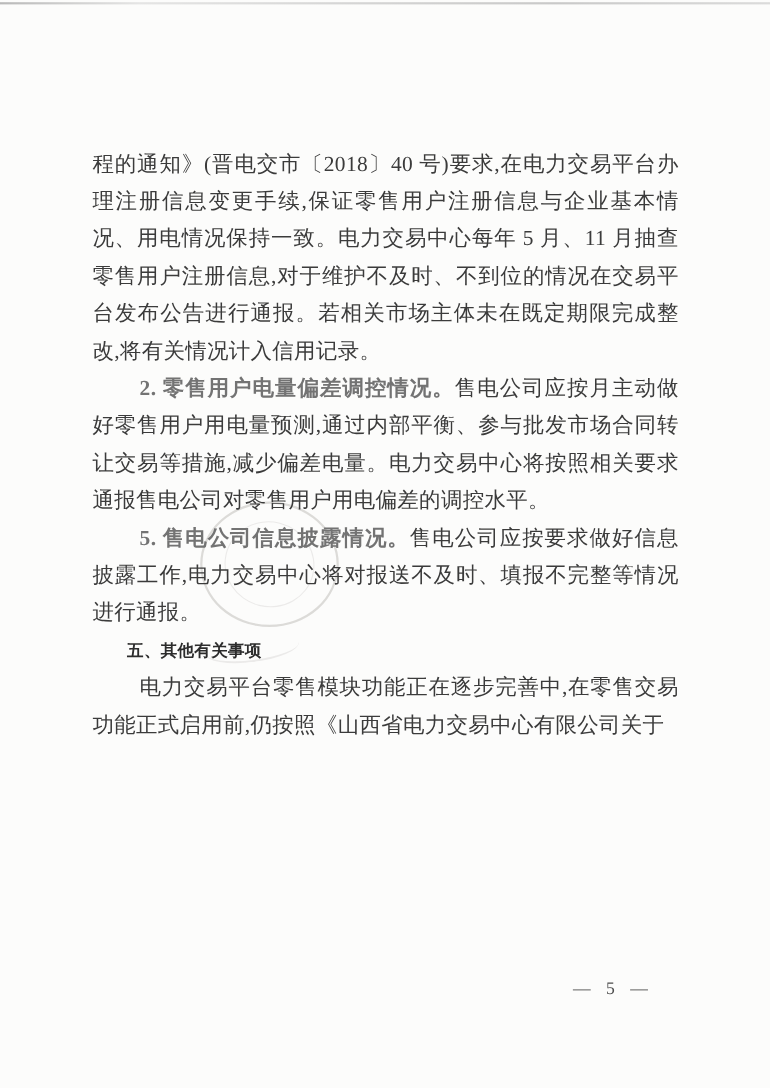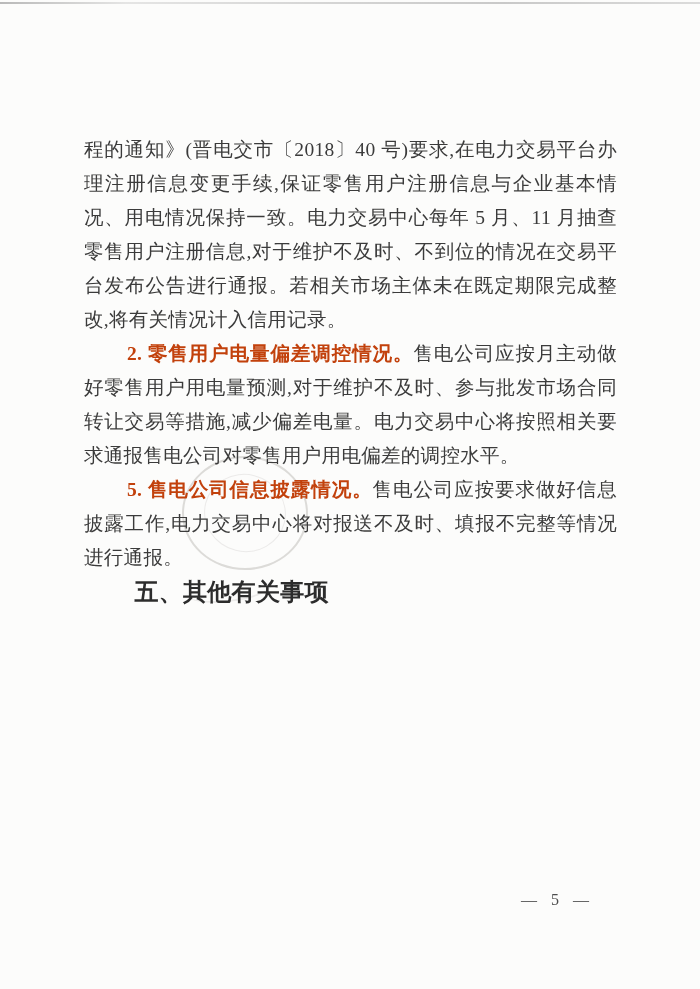--- a/index.html
+++ b/index.html
@@ -67,28 +67,28 @@
     line-height: 34px;
     color: #3b3b3b;
     text-align: justify;
     text-justify: inter-character;
     letter-spacing: 0.3px;
   }
   .content p { margin: 0; }
   p.indent { text-indent: 2.2em; }
   .lead {
     font-weight: bold;
-    color: #c2410c;
+    color: #737373;
   }
   .section-heading {
     font-family: "Liberation Sans", "DejaVu Sans", sans-serif;
     font-weight: 700;
     color: #2c2c2c;
     text-indent: 2.1em;
-    font-size: 24px;
+    font-size: 15px;
     line-height: 34px;
     text-align: left;
   }
   .page-number {
     position: absolute;
     top: 889px;
     right: 106px;
     font-size: 16px;
     line-height: 22px;
     color: #4c4c4c;
@@ -102,25 +102,26 @@
 <div class="page">
 
   <div class="scan-line"></div>
 
   <div class="stamp"></div>
 
   <div class="content">
 
     <p>程的通知》(晋电交市〔2018〕40 号)要求,在电力交易平台办理注册信息变更手续,保证零售用户注册信息与企业基本情况、用电情况保持一致。电力交易中心每年 5 月、11 月抽查零售用户注册信息,对于维护不及时、不到位的情况在交易平台发布公告进行通报。若相关市场主体未在既定期限完成整改,将有关情况计入信用记录。</p>
 
-    <p class="indent"><span class="lead">2. 零售用户电量偏差调控情况。</span><span>售电公司应按月主动做好零售用户用电量预测,对于维护不及时、参与批发市场合同转让交易等措施,减少偏差电量。电力交易中心将按照相关要求通报售电公司对零售用户用电偏差的调控水平。</span></p>
+    <p class="indent"><span class="lead">2. 零售用户电量偏差调控情况。</span><span>售电公司应按月主动做好零售用户用电量预测,通过内部平衡、参与批发市场合同转让交易等措施,减少偏差电量。电力交易中心将按照相关要求通报售电公司对零售用户用电偏差的调控水平。</span></p>
 
     <p class="indent"><span class="lead">5. 售电公司信息披露情况。</span><span>售电公司应按要求做好信息披露工作,电力交易中心将对报送不及时、填报不完整等情况进行通报。</span></p>
 
 
     <p class="section-heading">五、其他有关事项</p>
 
+    <p class="indent">电力交易平台零售模块功能正在逐步完善中,在零售交易功能正式启用前,仍按照《山西省电力交易中心有限公司关于</p>
 
   </div>
 
   <div class="page-number">— 5 —</div>
 
 </div>
 
 </body></html>

